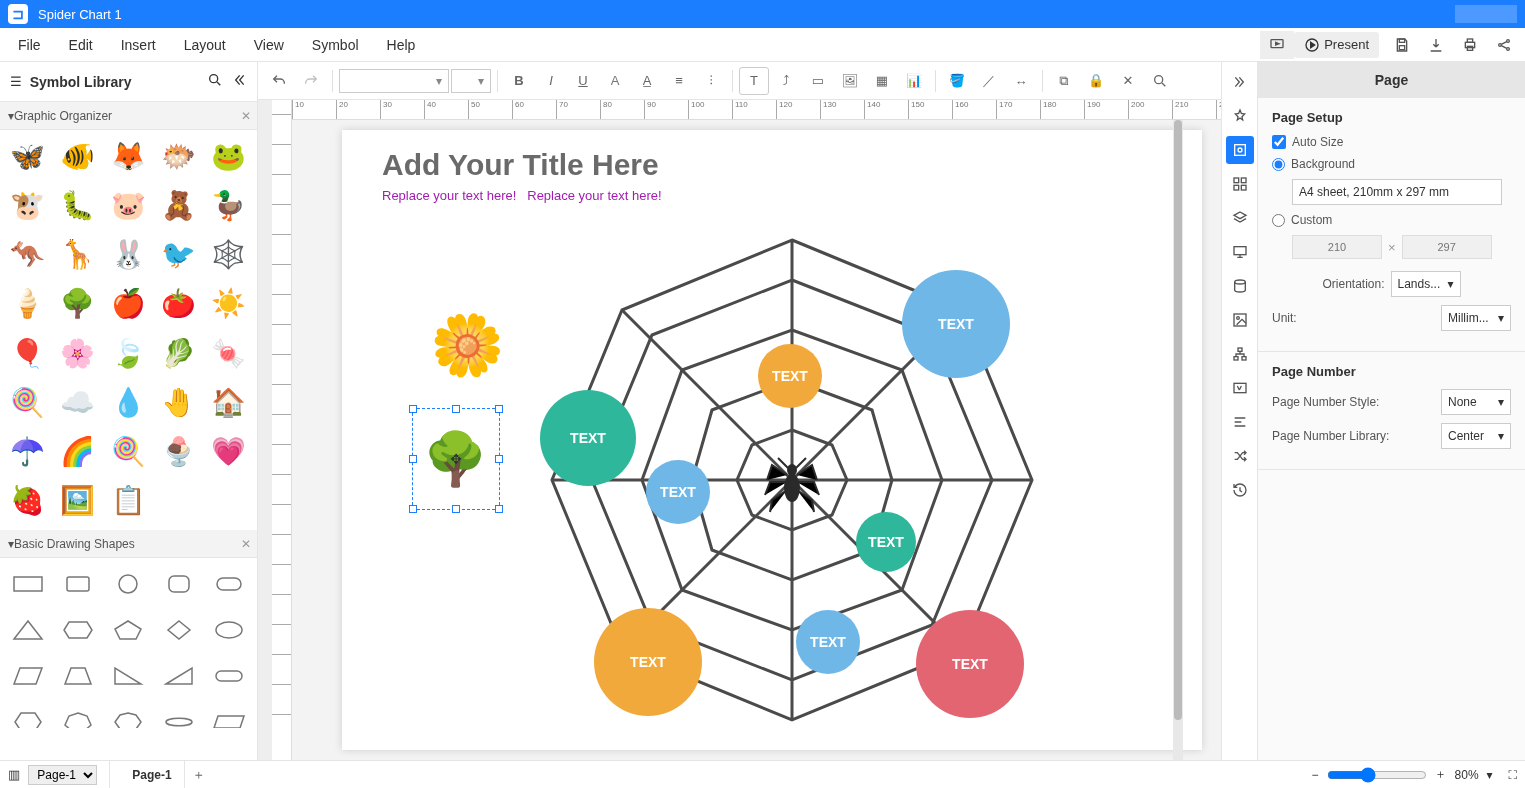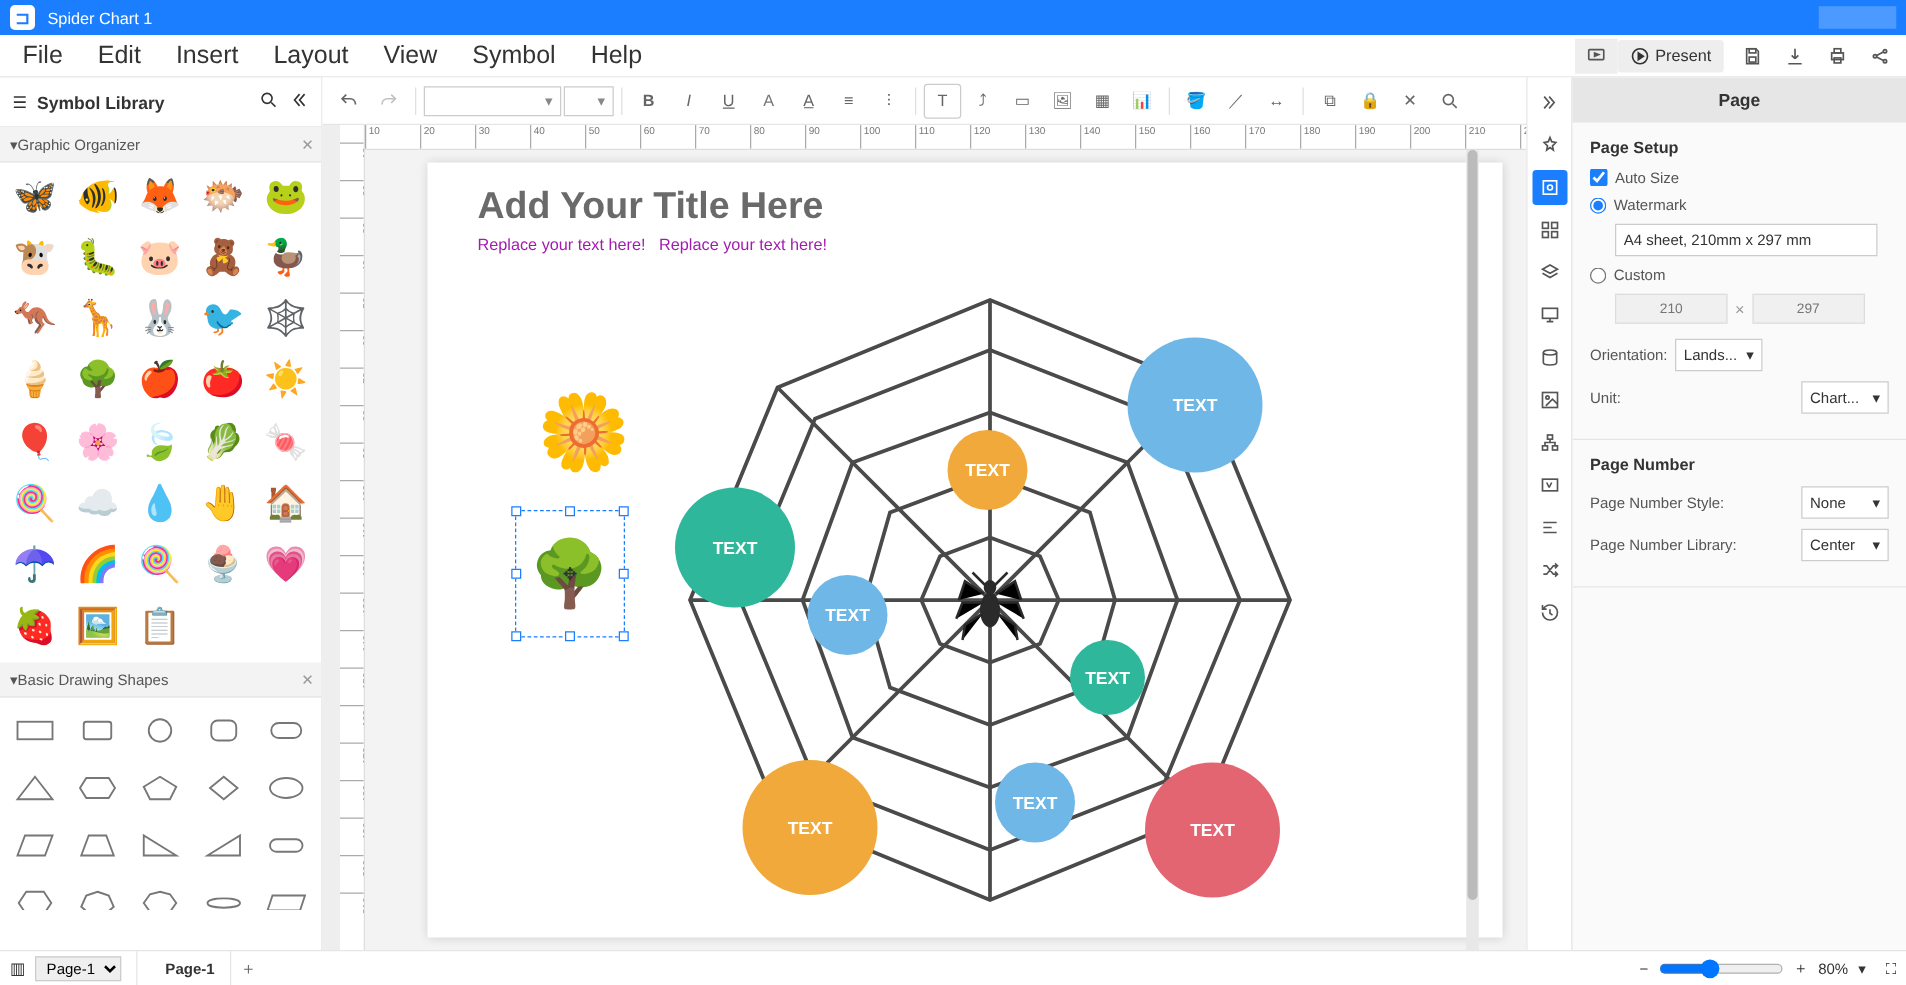--- a/index.html
+++ b/index.html
@@ -6,21 +6,21 @@
 body { width: 1525px; height: 788px; overflow: hidden; background: #fff; display: flex; flex-direction: column; font-size: 13px; color: #333; }
 
 
 .title-bar { height: 28px; background: #1a7eff; color: #fff; display: flex; align-items: center; padding: 0 8px; }
 .title-bar .logo { width: 20px; height: 20px; background: #fff; border-radius: 4px; color: #1a7eff; display: flex; align-items: center; justify-content: center; font-weight: bold; margin-right: 10px; font-size: 14px; }
 .title-bar .doc { font-size: 13px; }
 .title-bar .highlight { margin-left: auto; width: 62px; height: 18px; background: #4c9aff; }
 
 
 .menu-bar { height: 34px; display: flex; align-items: center; padding: 0 4px; border-bottom: 1px solid #e5e5e5; }
-.menu-bar .item { padding: 6px 14px; cursor: pointer; font-size: 20px; }
+.menu-bar .item { padding: 6px 14px; cursor: pointer; font-size: 14px; }
 .menu-bar .spacer { flex: 1; }
 .menu-bar .iconbtn { width: 34px; height: 28px; display: flex; align-items: center; justify-content: center; cursor: pointer; color: #555; }
 .menu-bar .present { display: flex; align-items: center; gap: 4px; padding: 0 10px; background: #eee; border-radius: 3px; height: 26px; margin-right: 6px; cursor: pointer; }
 
 
 .main { flex: 1; display: flex; min-height: 0; }
 
 
 .left { width: 258px; display: flex; flex-direction: column; border-right: 1px solid #e5e5e5; }
 .left-head { height: 40px; display: flex; align-items: center; padding: 0 10px; border-bottom: 1px solid #e5e5e5; gap: 8px; }
@@ -683,47 +683,47 @@
   <div class="right">
     <div class="right-title">Page</div>
     <div class="r-section">
       <h4>Page Setup</h4>
       <div class="r-row">
         <input type="checkbox" class="cbx" checked="" style="">
         <label>Auto Size</label>
       </div>
       <div class="r-row">
         <input type="radio" class="rdx" name="ps" checked="" style="">
-        <label>Watermark</label>
+        <label>Background</label>
       </div>
       <div class="r-row" style="margin-left:20px">
         <div class="r-sel" style="width:210px">
           <span>A4 sheet, 210mm x 297 mm</span>
         </div>
       </div>
       <div class="r-row">
         <input type="radio" class="rdx" name="ps" style="">
         <label>Custom</label>
       </div>
       <div class="r-row" style="margin-left:20px">
         <input class="r-input" placeholder="210" style="">
         <span style="color:#999">×</span>
         <input class="r-input" placeholder="297" style="">
       </div>
-      <div class="r-row" style="justify-content:flex-start;margin-top:12px">
+      <div class="r-row" style="justify-content:center;margin-top:12px">
         <label>Orientation:</label>
         <div class="r-sel">
             <span>Lands...</span>
             <span>▾</span>
           </div>
       </div>
       <div class="r-row" style="justify-content:space-between">
         <label>Unit:</label>
         <div class="r-sel">
-            <span>Chart...</span>
+            <span>Millim...</span>
             <span>▾</span>
           </div>
       </div>
     </div>
     <div class="r-section">
       <h4>Page Number</h4>
       <div class="r-row" style="justify-content:space-between">
         <label>Page Number Style:</label>
         <div class="r-sel">
             <span>None</span>

